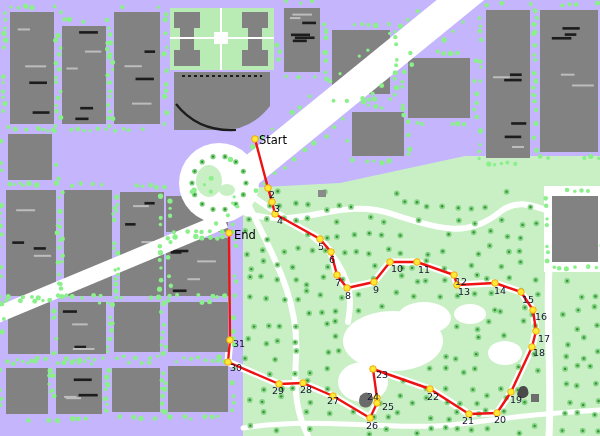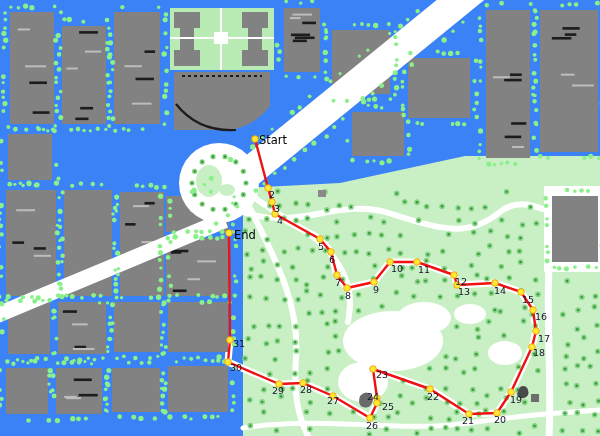--- a/index.html
+++ b/index.html
@@ -1,16 +1,16 @@
 <!DOCTYPE html>
 <html><head>
 <meta charset="utf-8">
 <style>
   html,body{margin:0;padding:0;background:#ffffff;}
-  .screen{position:relative;width:600px;height:436px;overflow:hidden;background:#3b82f6;
+  .screen{position:relative;width:600px;height:436px;overflow:hidden;background:#c4b5fd;
           font-family:"DejaVu Sans", sans-serif;}
   svg{display:block;}
   text{user-select:none;}
 </style>
 </head>
 <body>
 
 <div class="screen">
   <svg id="map" width="600" height="436" viewBox="0 0 600 436">
       <g>

